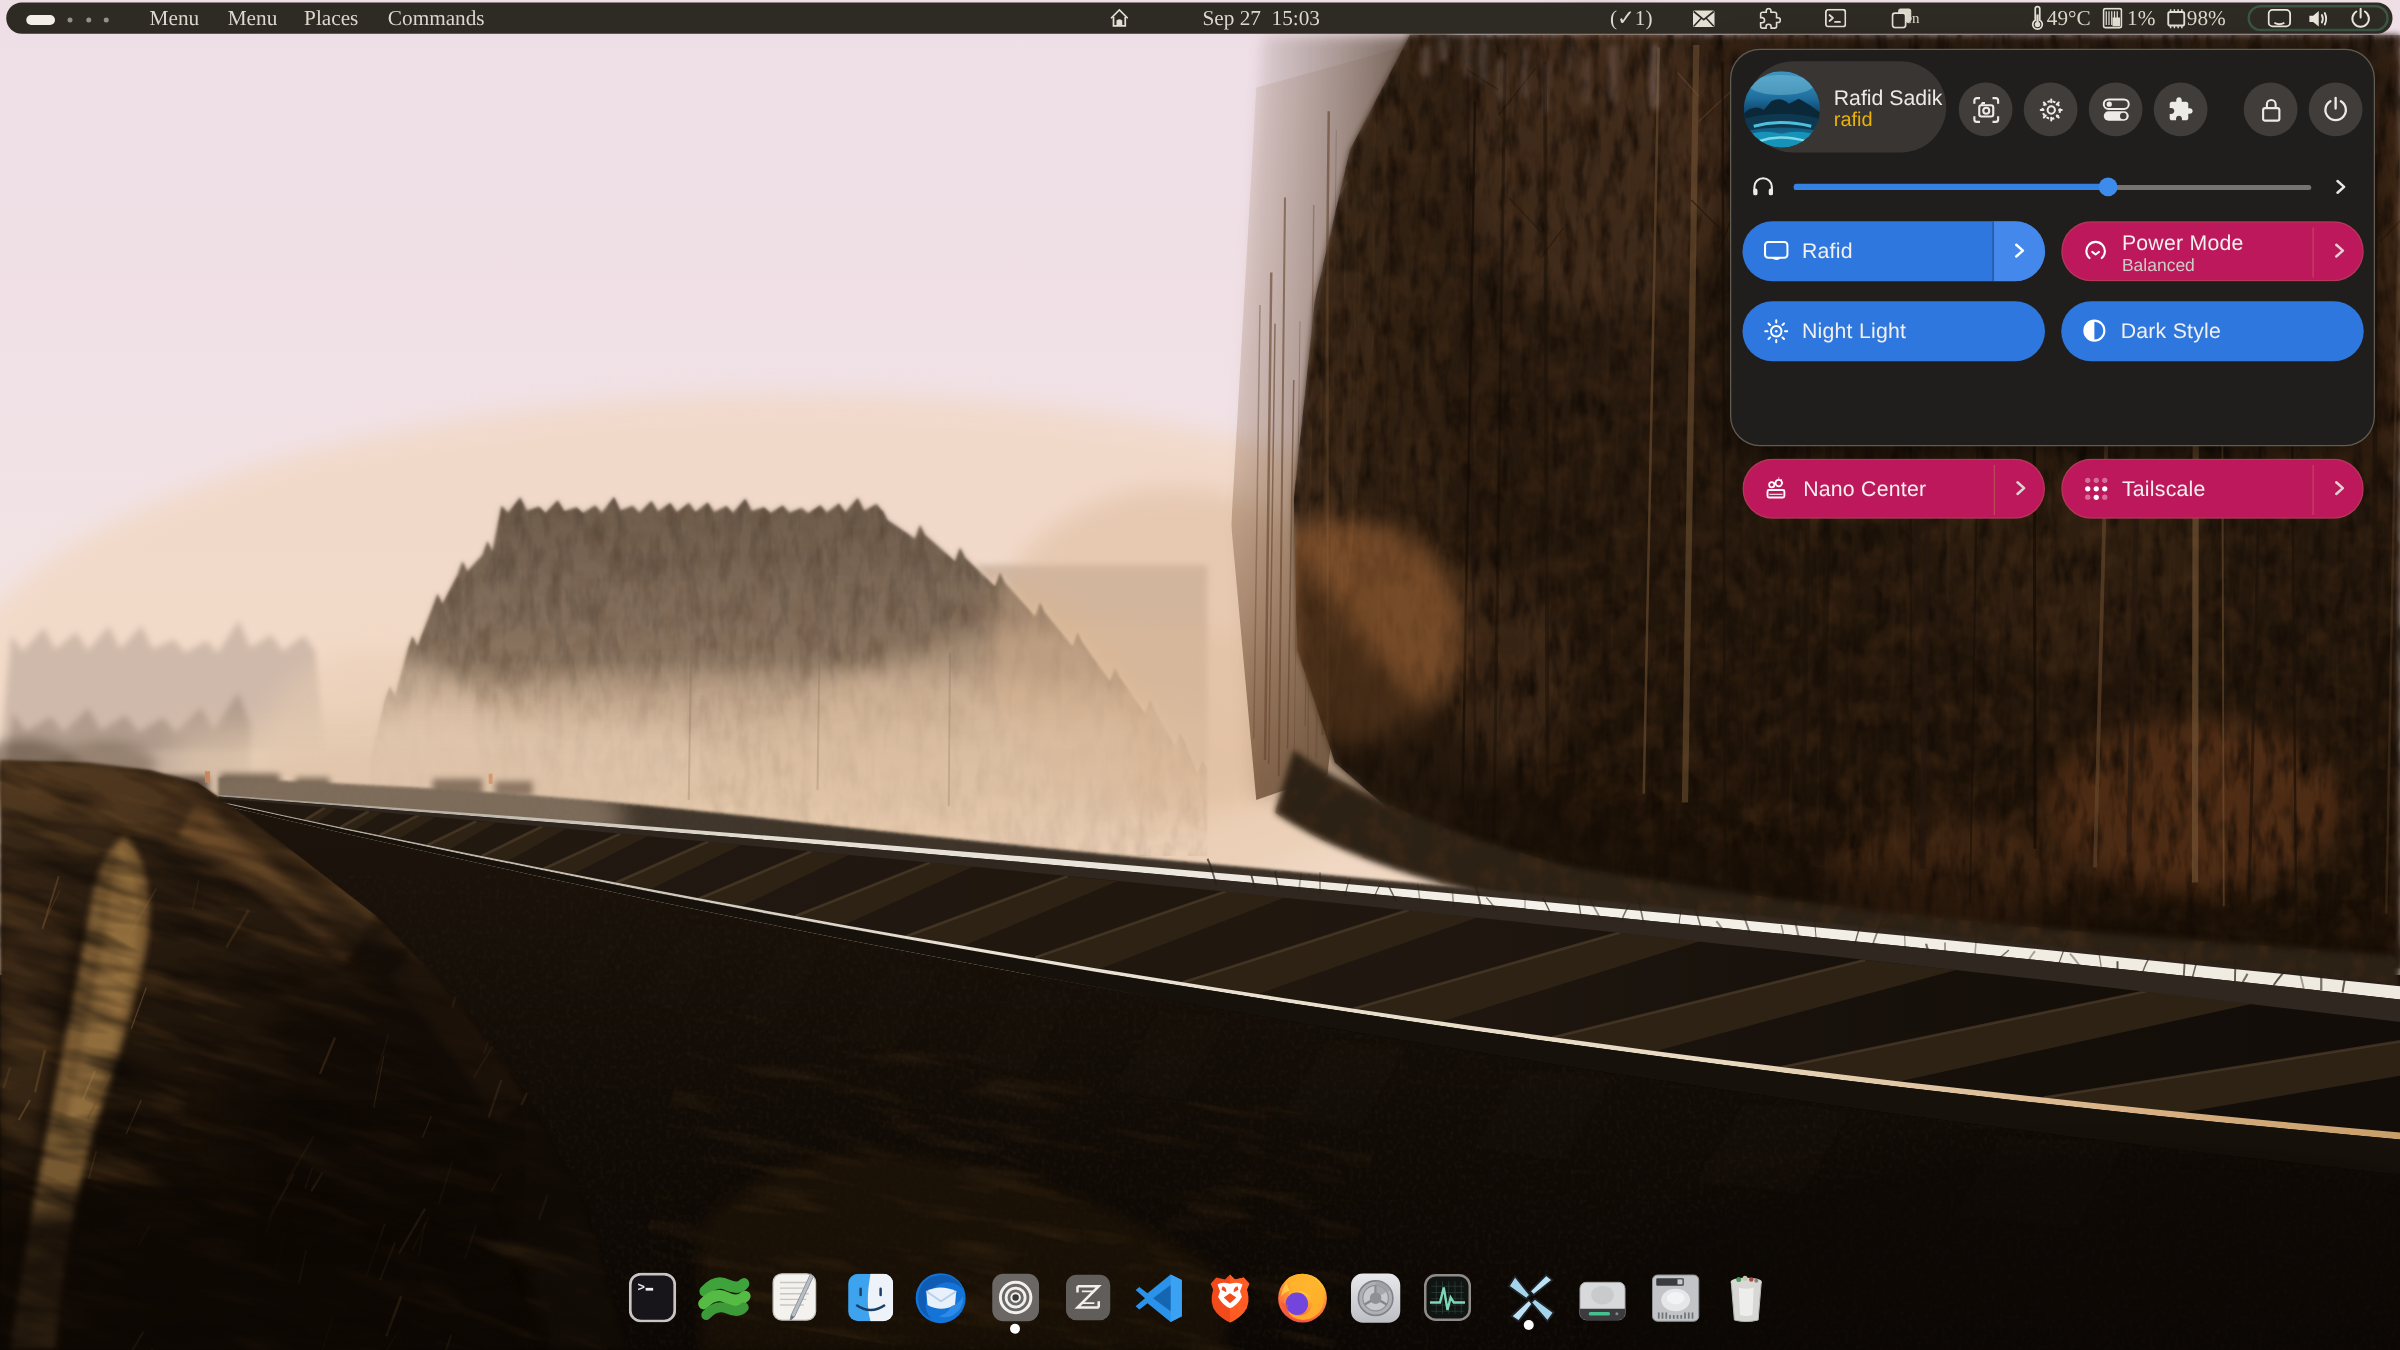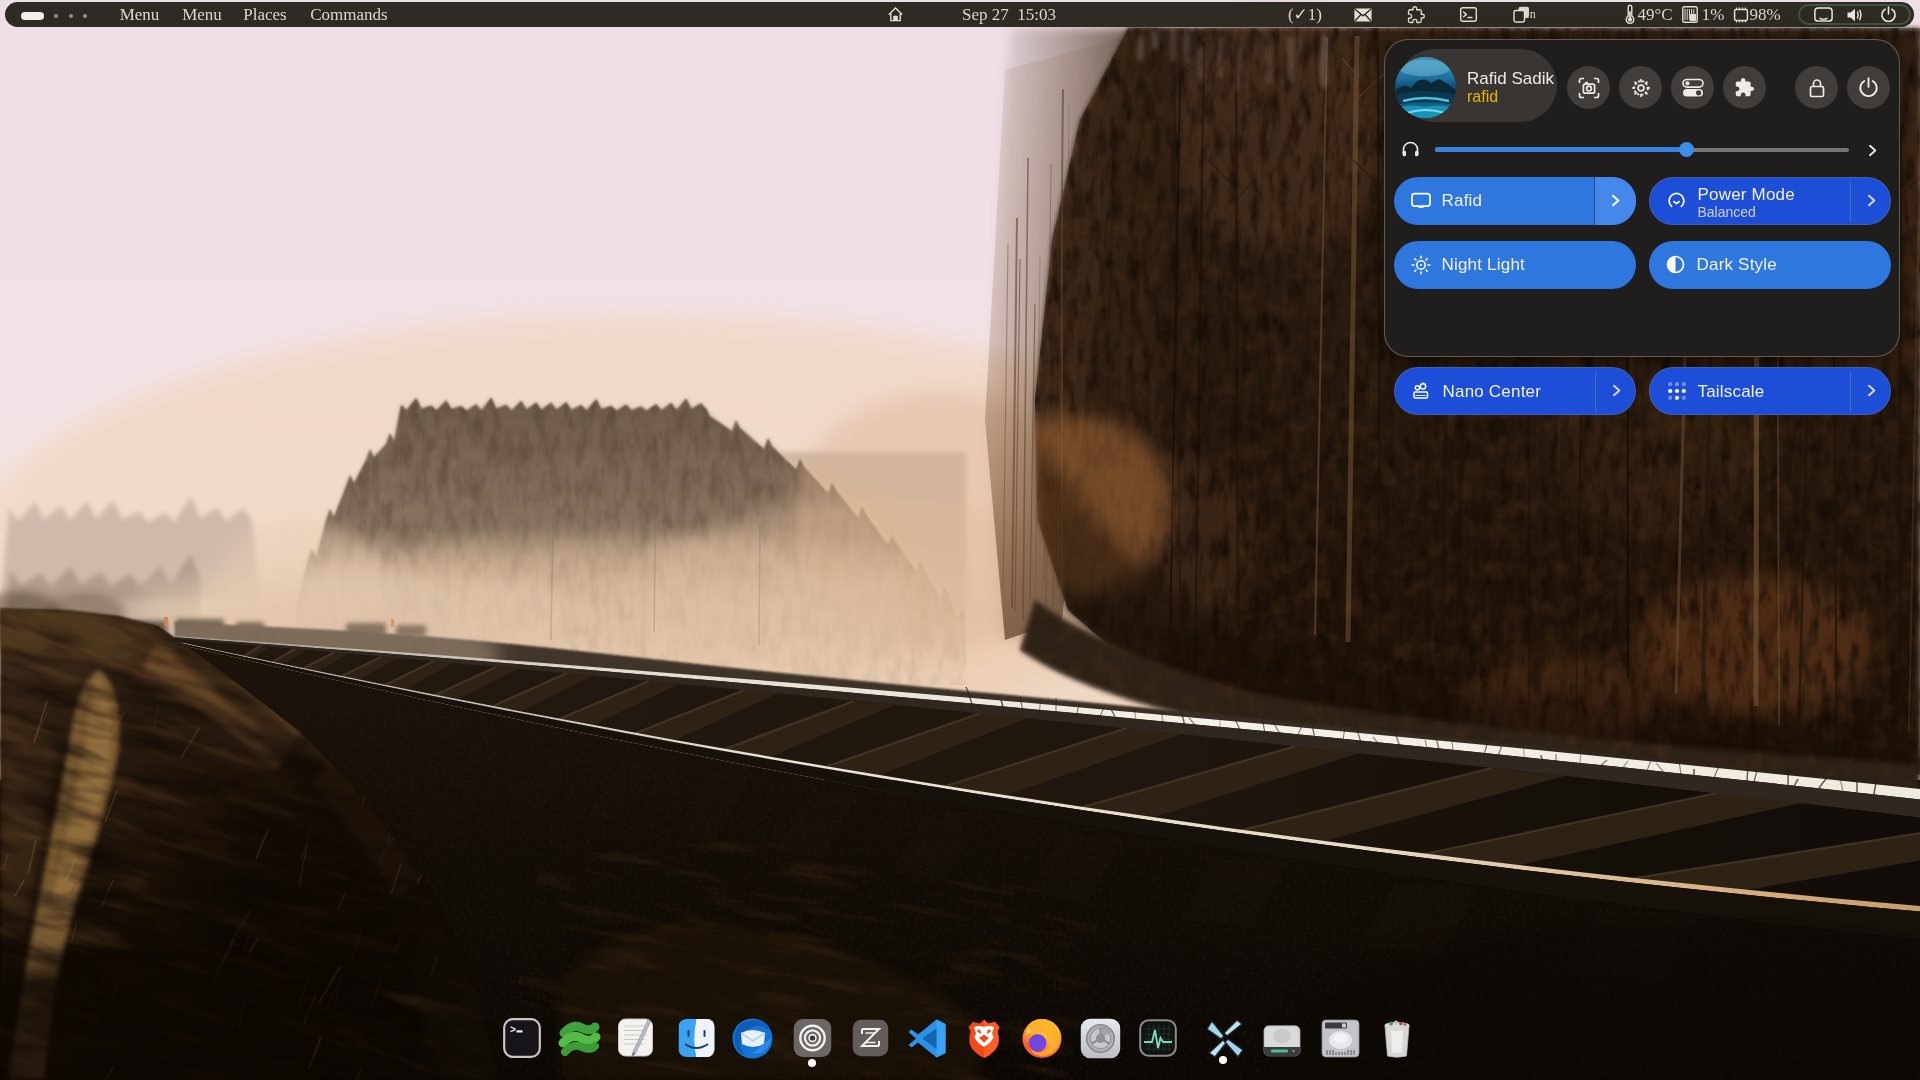--- a/index.html
+++ b/index.html
@@ -9,21 +9,21 @@
  font-family:"Liberation Serif",serif;color:#ddd8cd;font-size:17px}
 .bi{position:absolute;top:0;height:25px;display:flex;align-items:center;justify-content:center}
 #wspill{position:absolute;left:16px;top:9.5px;width:23px;height:8.5px;border-radius:5px;background:#f3efe8}
 .wdot{position:absolute;top:12px;width:4px;height:4px;border-radius:50%;background:#96908a}
 
 #panel{position:absolute;left:1384px;top:39px;width:516px;height:318px;border-radius:24px;
  background:#201e1d;border:1px solid rgba(205,195,165,0.38);box-shadow:0 8px 30px rgba(0,0,0,0.55);color:#e8e6e3}
 .chip{position:absolute;left:13px;top:9px;width:159px;height:73px;border-radius:37px;background:#383533}
 .rbtn{position:absolute;width:43px;height:43px;border-radius:50%;background:#403d3a;top:26px;display:flex;align-items:center;justify-content:center}
 .qbtn{position:absolute;width:242px;height:48.5px;border-radius:24.5px;overflow:hidden}
-.qdark{background:#1d4ed8;border:1px solid rgba(160,140,80,0.28)}
+.qdark{background:#be185d;border:1px solid rgba(160,140,80,0.28)}
 .qblue{background:#2e77de}
 .qtit{position:absolute;left:48px;font-size:17px;letter-spacing:0.2px;color:#f2f0ee}
 .qsub{position:absolute;left:48px;font-size:14px;color:#cfccc7}
 .qone{top:14px}
 .t2a{top:7px}.t2b{top:26.5px}
 .qico{position:absolute;left:17px;top:0;height:100%;display:flex;align-items:center}
 .chev{position:absolute;top:0;height:100%;display:flex;align-items:center}
 
 .dk{position:absolute;top:1016px;width:44px;height:44px;display:flex;align-items:center;justify-content:center}
 .rdot{position:absolute;width:8px;height:8px;border-radius:50%;background:#fff}

